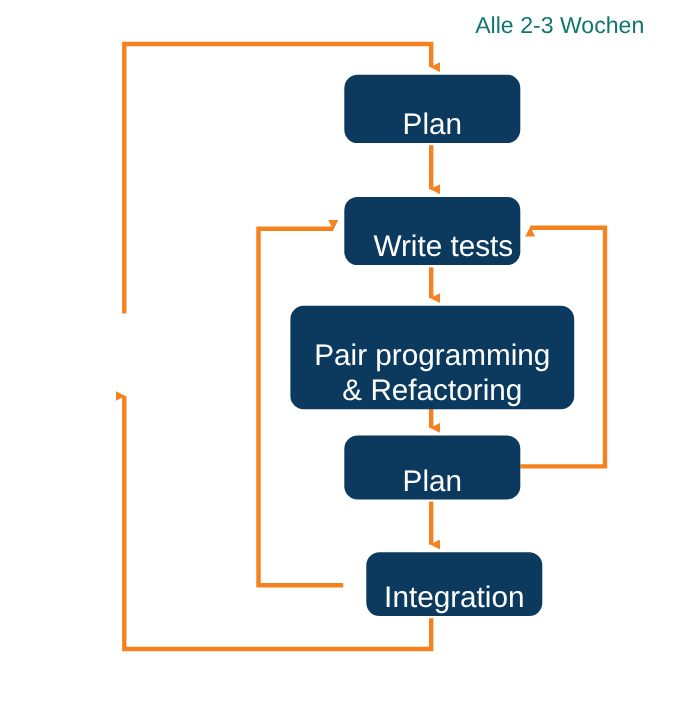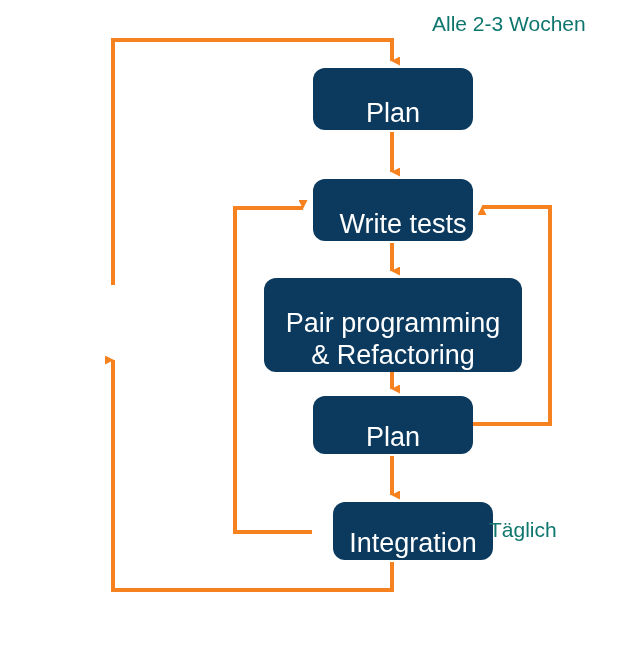--- a/index.html
+++ b/index.html
@@ -112,15 +112,14 @@
   <div class="node node-test">
     <span class="node-label">Plan</span>
   </div>
 
   <div class="node node-integration">
     <span class="node-label">Integration</span>
   </div>
 
 
   <div class="caption caption-weeks">Alle 2-3 Wochen</div>
-  <div class="caption caption-daily">Täglich</div>
 
 </div>
 
 </body></html>

